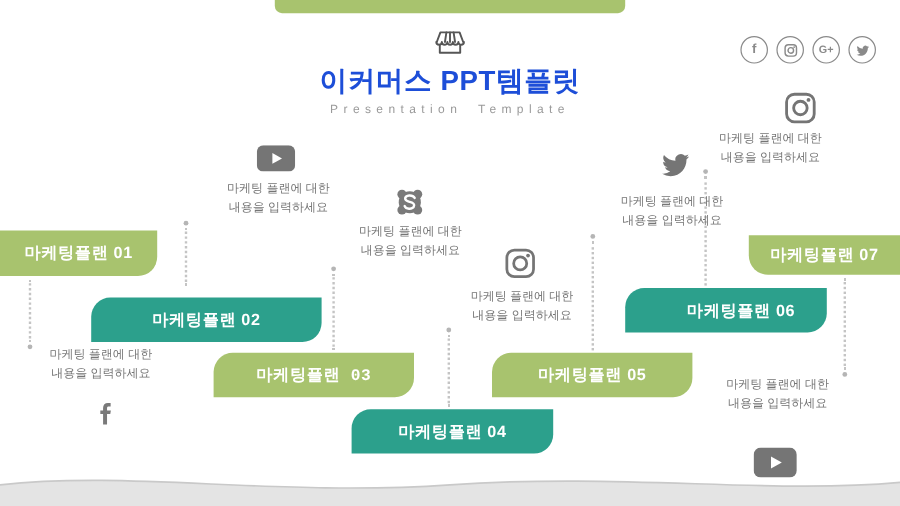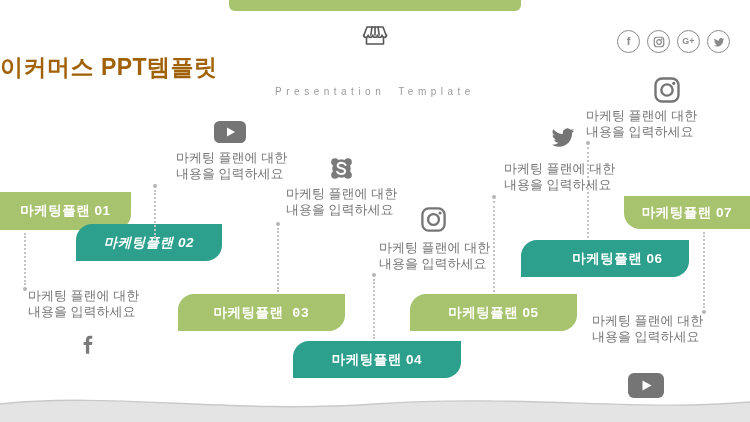--- a/index.html
+++ b/index.html
@@ -5,43 +5,43 @@
   * { margin:0; padding:0; box-sizing:border-box; }
   body { background:#fff; }
   .slide {
     position:relative; width:750px; height:422px; background:#ffffff;
     overflow:hidden; font-family:"Liberation Sans", sans-serif;
   }
   
   .top-pill { position:absolute; left:229px; top:0; width:292px; height:11px;
     background:#a8c36e; border-radius:0 0 6px 6px; }
   .shop-icon { position:absolute; left:360px; top:22px; width:30px; height:26px; }
-  .title { position:absolute; top:52px; left:0; right:0; 
-    font-size:23px; font-weight:bold; color:#a16207; letter-spacing:0.5px; }
+  .title { position:absolute; top:52px; left:0; right:0; text-align:center;
+    font-size:23px; font-weight:bold; color:#1d4ed8; letter-spacing:0.5px; }
   .subtitle { position:absolute; top:86px; left:0; right:0; text-align:center;
     font-size:10px; color:#9a9a9a; letter-spacing:4.5px; word-spacing:6px; }
   .social-row { position:absolute; top:30px; right:20px; display:flex; gap:7px; }
   .soc { width:23px; height:23px; border:1.4px solid #8a8a8a; border-radius:50%;
     display:flex; align-items:center; justify-content:center; color:#8a8a8a; }
   .soc .glyph { font-size:11px; font-weight:bold; line-height:1; }
   .soc .glyph-sm { font-size:9px; font-weight:bold; line-height:1; }
   
   .plan { position:absolute; display:flex; align-items:center; justify-content:center;
     color:#fff; font-weight:bold; font-size:13.5px; letter-spacing:0.5px; }
   .green { background:#a8c36e; }
   .teal  { background:#2ca08c; }
   .p1 {left:0;     top:192px; width:131px; height:38px; border-radius:0 0 16px 0;}
-  .p2 {left:76px;  top:224px; width:146px; height:37px; border-radius:16px 0 16px 0;font-style:italic;}
+  .p2 {left:76px;  top:248px; width:192px; height:37px; border-radius:16px 0 16px 0;}
   .p3 {left:178px; top:294px; width:167px; height:37px; border-radius:16px 0 16px 0;font-family:Liberation Mono, monospace;}
   .p4 {left:293px; top:341px; width:168px; height:37px; border-radius:16px 0 16px 0;}
   .p5 {left:410px; top:294px; width:167px; height:37px; border-radius:16px 0 16px 0;}
   .p6 {left:521px; top:240px; width:168px; height:37px; border-radius:16px 0 16px 0;padding-left:25px;}
   .p7 {left:624px; top:196px; width:126px; height:33px; border-radius:0 0 0 16px;text-align:right;}
   
-  .desc { position:absolute; width:112px; text-align:left; font-size:13px;
+  .desc { position:absolute; width:112px; text-align:center; font-size:10px;
     color:#757575; }
   .desc .line { line-height:16px; white-space:nowrap; }
   .d1 {left:28px;  top:288px;}
   .d2 {left:176px; top:150px;}
   .d3 {left:286px; top:186px;}
   .d4 {left:379px; top:240px;}
   .d5 {left:504px; top:161px;}
   .d6 {left:586px; top:108px;}
   .d7 {left:592px; top:313px;}
   .micon { position:absolute; line-height:0; }

